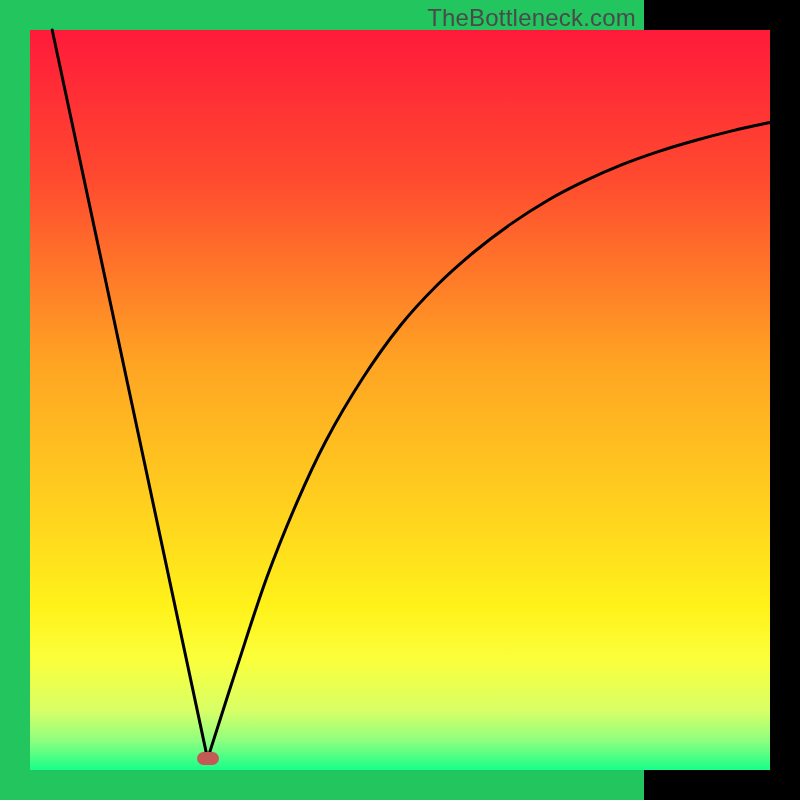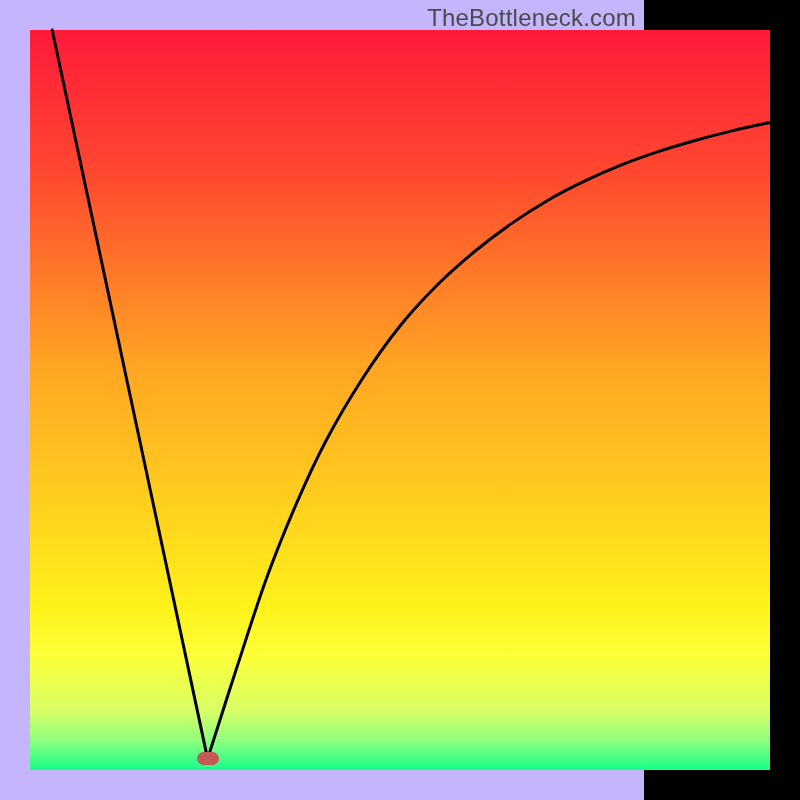--- a/index.html
+++ b/index.html
@@ -8,21 +8,21 @@
     width: 800px;
     height: 800px;
     background: #000;
     font-family: Arial, Helvetica, sans-serif;
     overflow: hidden;
   }
   .frame {
     position: relative;
     width: 644px;
     height: 800px;
-    background: #c4b5fd;
+    background: #22c55e;
   }
   .plot {
     position: absolute;
     left: 30px;
     top: 30px;
     width: 740px;
     height: 740px;
   }
   .watermark {
     position: absolute;

